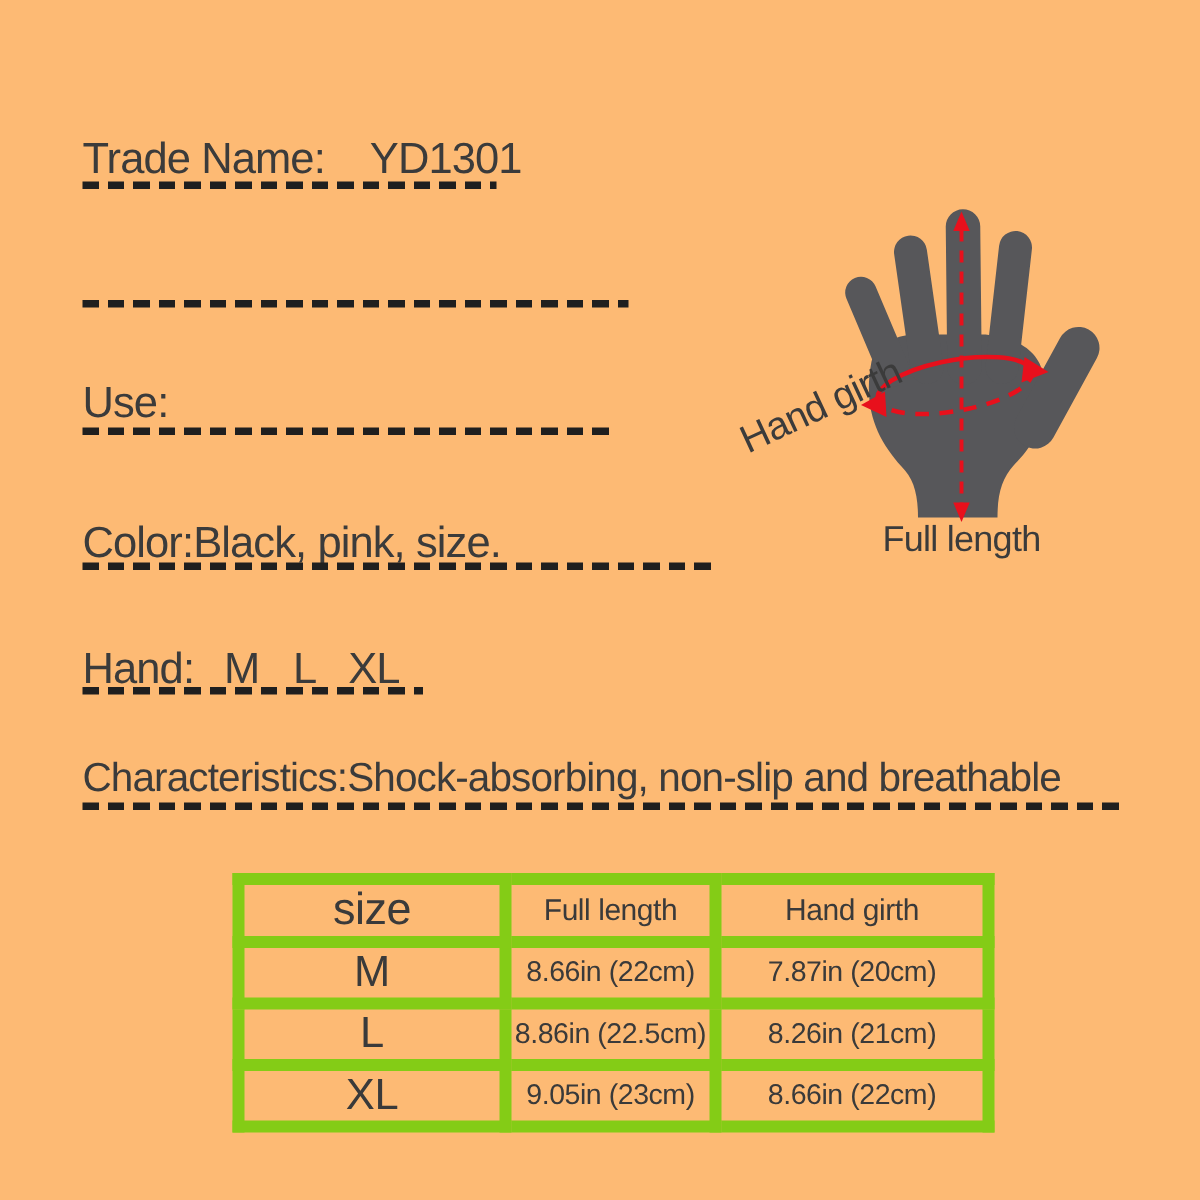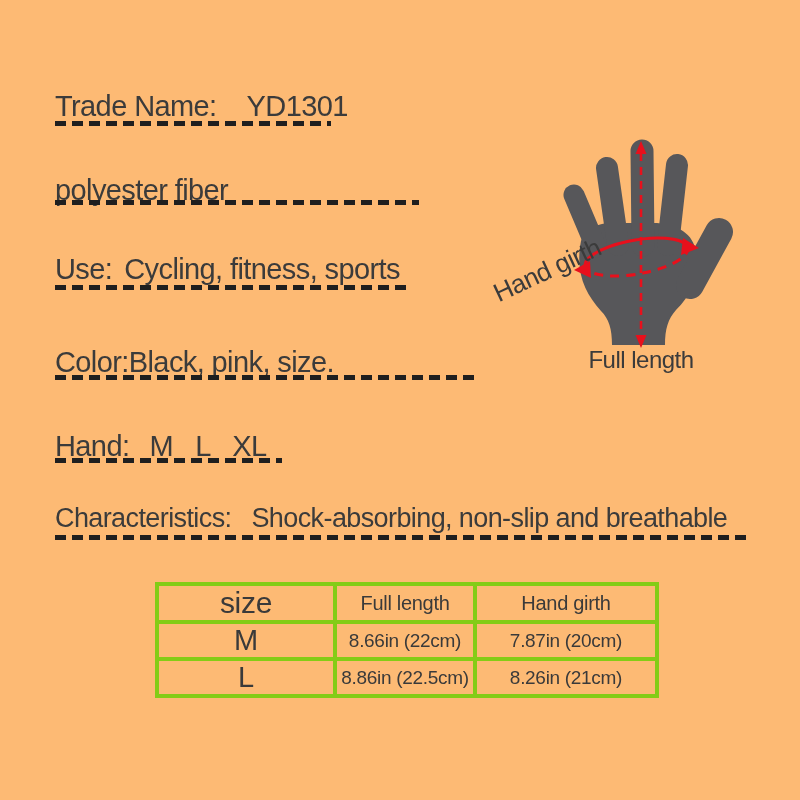--- a/index.html
+++ b/index.html
@@ -27,21 +27,21 @@
   .full-length{
     position:absolute;left:86px;top:213px;width:120px;text-align:center;
     font-size:24px;letter-spacing:-0.5px;color:#3b3b3b;line-height:1;
   }
   
   .size-table{
     position:absolute;left:155px;top:582px;border-collapse:collapse;
     table-layout:fixed;color:#3a3a3a;letter-spacing:-0.3px;
   }
   .size-table th,.size-table td{
-    border:4px solid #84cc16;text-align:center;vertical-align:middle;padding:0;
+    border:8px solid #84cc16;text-align:center;vertical-align:middle;padding:0;
   }
   .size-table th{height:31px;font-weight:400;}
   .size-table td{height:33px;}
   .size-head{font-size:30px;}
   .col-head{font-size:20px;font-weight:700;}
   .size-cell{font-size:29px;}
   .val-cell{font-size:19px;white-space:nowrap;margin-left:45px;}
 </style>
 </head>
 <body>
@@ -51,29 +51,27 @@
   <div class="spec-row" style="top:92px">
     <div class="spec-line" style="gap:30px">
       <span>Trade Name:</span>
       <span>YD1301</span>
     </div>
     <div class="dash" style="top:29px;width:276px"></div>
   </div>
 
   <div class="spec-row" style="top:176px">
     <div class="spec-line" style="gap:10px">
-      <span>polyester fiber</span>
     </div>
     <div class="dash" style="top:24px;width:364px"></div>
   </div>
 
   <div class="spec-row" style="top:255px">
-    <div class="spec-line" style="gap:12px">
+    <div class="spec-line" style="gap:48px">
       <span>Use:</span>
-      <span>Cycling, fitness, sports</span>
     </div>
     <div class="dash" style="top:30px;width:353px"></div>
   </div>
 
   <div class="spec-row" style="top:348px">
     <div class="spec-line" style="">
       <span>Color:</span>
       <span>Black, pink, size.</span>
     </div>
     <div class="dash" style="top:27px;width:425px"></div>
@@ -81,21 +79,21 @@
 
   <div class="spec-row" style="top:432px">
     <div class="spec-line" style="gap:20px">
       <span>Hand:</span>
       <span>M   L   XL</span>
     </div>
     <div class="dash" style="top:26px;width:227px"></div>
   </div>
 
   <div class="spec-row small" style="top:505px">
-    <div class="spec-line" style="gap:20px">
+    <div class="spec-line" style="">
       <span>Characteristics:</span>
       <span>Shock-absorbing, non-slip and breathable</span>
     </div>
     <div class="dash" style="top:30px;width:691px"></div>
   </div>
 
   <div class="figure">
     <svg width="270" height="245" viewBox="0 0 270 245">
 
       <g fill="#57575a" stroke="#57575a">
@@ -143,16 +141,21 @@
       <tr>
         <td class="size-cell">M</td>
         <td class="val-cell">8.66in (22cm)</td>
         <td class="val-cell">7.87in (20cm)</td>
       </tr>
       <tr>
         <td class="size-cell">L</td>
         <td class="val-cell">8.86in (22.5cm)</td>
         <td class="val-cell">8.26in (21cm)</td>
       </tr>
+      <tr>
+        <td class="size-cell">XL</td>
+        <td class="val-cell">9.05in (23cm)</td>
+        <td class="val-cell">8.66in (22cm)</td>
+      </tr>
     </tbody>
   </table>
 
 </div>
 
 </body></html>

